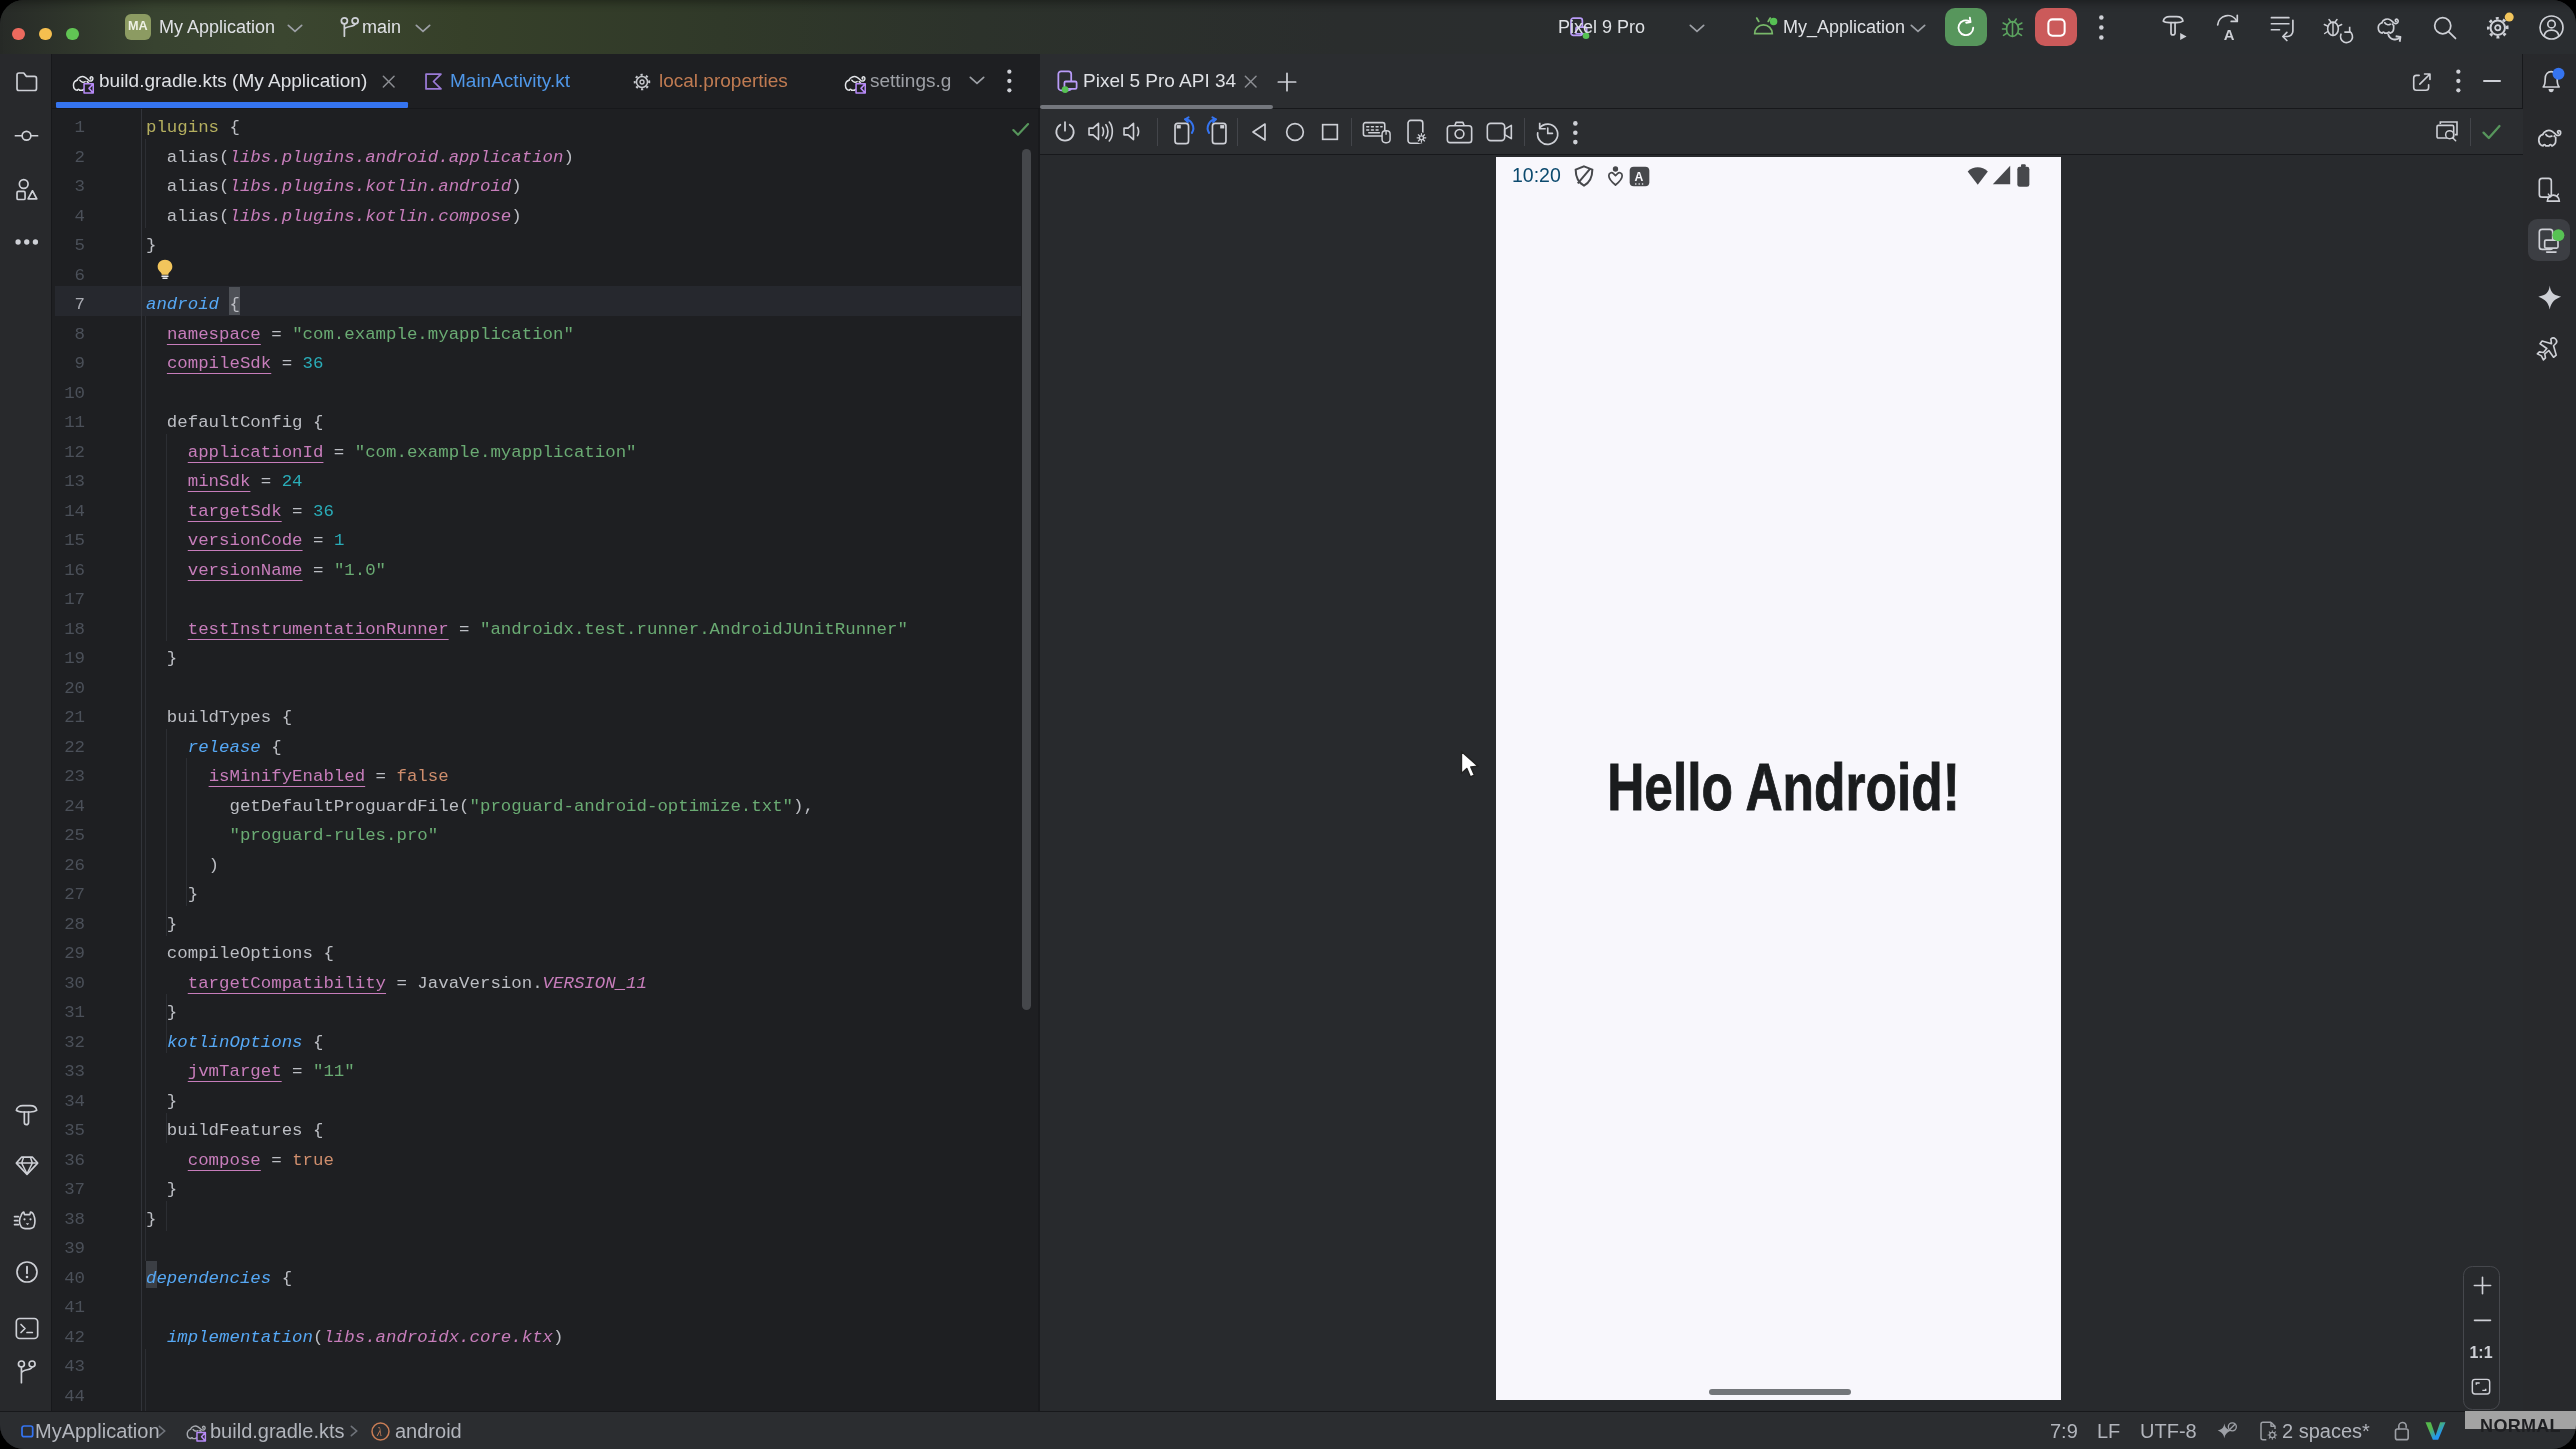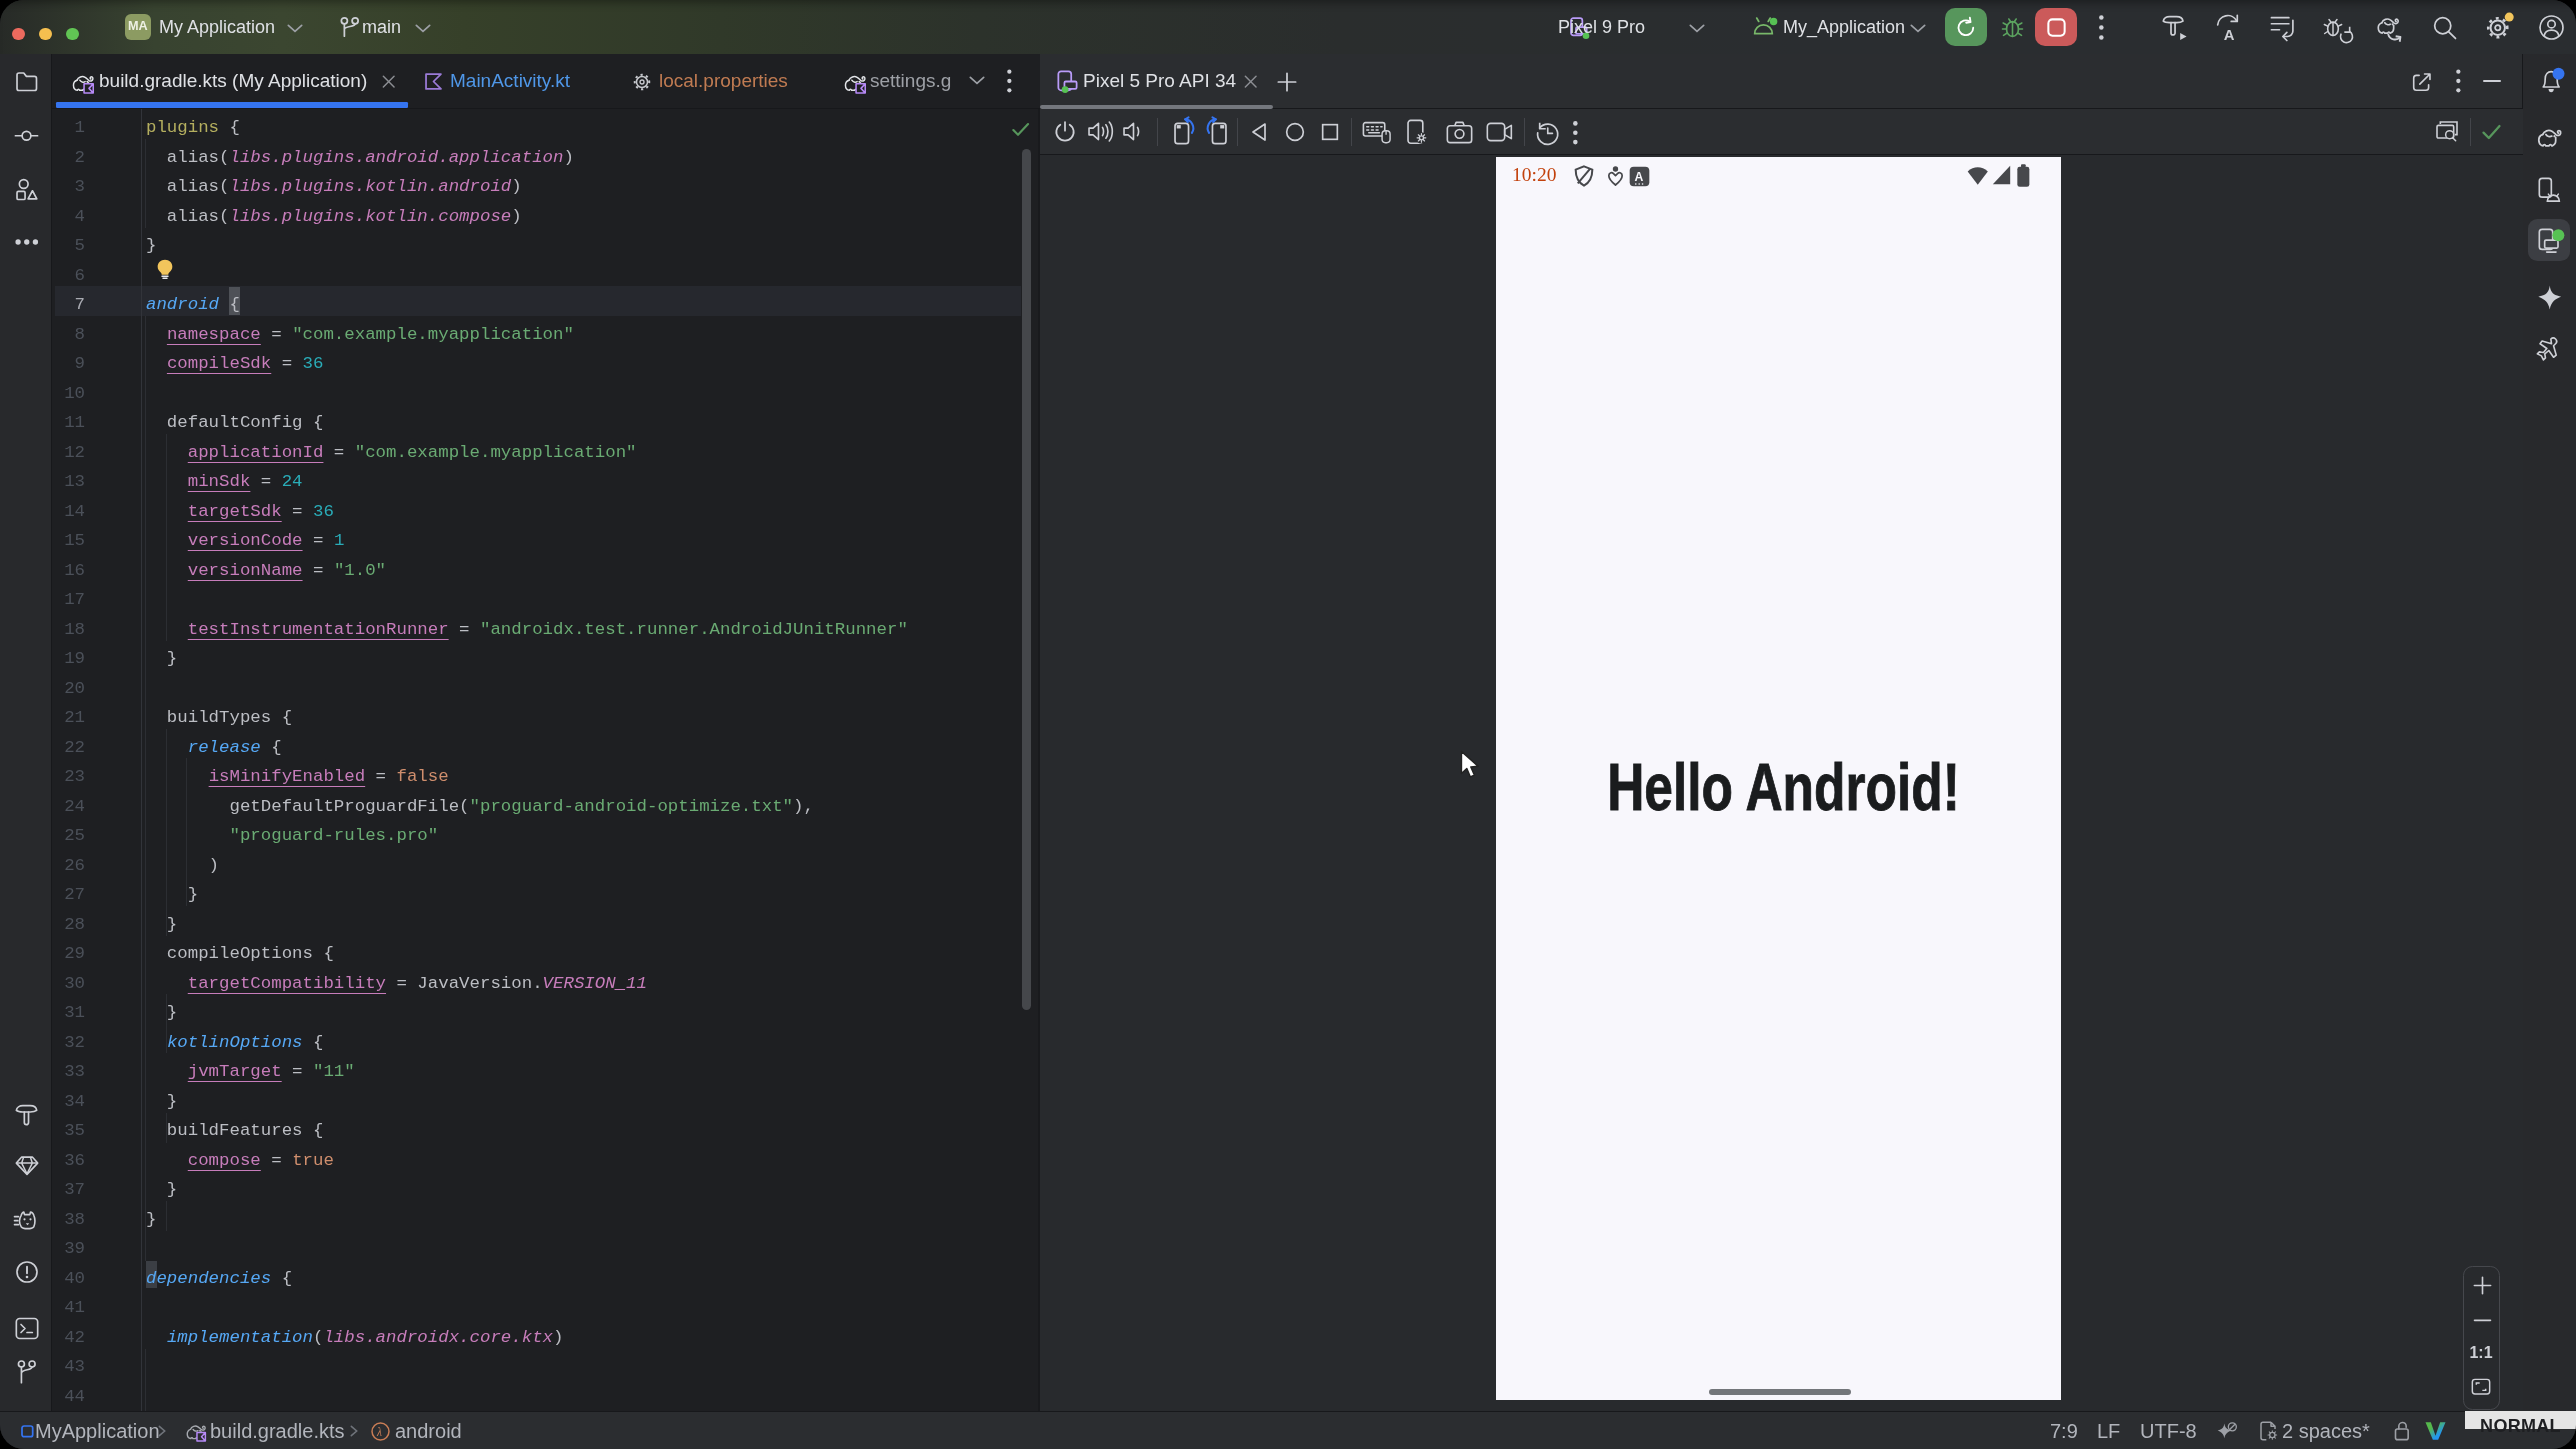--- a/index.html
+++ b/index.html
@@ -490,21 +490,21 @@
           <rect x="3" y="8" width="25" height="19" rx="2" fill="none" stroke="#ced0d6" stroke-width="2.4"></rect>
           <circle cx="22" cy="22" r="6" fill="#2b2d30" stroke="#ced0d6" stroke-width="2.2"></circle>
           <path d="M26.5 26.5 L31 31" stroke="#ced0d6" stroke-width="2.2" stroke-linecap="round"></path>
         </svg>
  <div class="vsep" style="left:1430px;"></div>
  <svg class="abs" style="left:1442px;top:14.8px" width="19" height="16" viewBox="0 0 28 24">
           <path d="M2 13 L10 21 L26 3" fill="none" stroke="#57965c" stroke-width="3.4" stroke-linecap="round" stroke-linejoin="round"></path>
         </svg>
 </div>
 <div id="phone">
- <div class="abs" style="left:16px;top:6.7px;width:134px;height:27px;font-size:19.5px;color:#c2410c;font-family:Liberation Serif, serif;">10:20</div>
+ <div class="abs" style="left:16px;top:6.7px;width:134px;height:27px;font-size:19.5px;color:#0c4a6e;font-family:Liberation Sans, sans-serif;">10:20</div>
  <svg class="abs" style="left:77px;top:8px" width="22" height="22" viewBox="0 0 33 33">
           <path d="M16.5 2 L29 7 C29 16 25 26 16.5 31 C8 26 4 16 4 7 Z" fill="none" stroke="#47484c" stroke-width="3"></path>
           <path d="M16.5 2 L16.5 31" stroke="#47484c" stroke-width="3" transform="rotate(40 16.5 16.5)"></path>
         </svg>
  <svg class="abs" style="left:110px;top:8px" width="19" height="22" viewBox="0 0 28 33">
           <circle cx="14" cy="6" r="4" fill="#47484c"></circle>
           <path d="M14 30 C8 25 4 20 4 16 C4 12 8 10 11 13 L14 16 L17 13 C20 10 24 12 24 16 C24 20 20 25 14 30 Z" fill="none" stroke="#47484c" stroke-width="2.6" stroke-linejoin="round"></path>
         </svg>
  <svg class="abs" style="left:133px;top:8.7px" width="21" height="21" viewBox="0 0 31 31">
           <rect x="1" y="1" width="29" height="29" rx="6" fill="#47484c"></rect>
@@ -586,16 +586,16 @@
       </svg>
  <svg class="abs" style="left:2424px;top:9.4px" width="23" height="20" viewBox="0 0 34 30">
         <defs>
           <linearGradient id="vg" x1="0" y1="0" x2="1" y2="1">
             <stop offset="0.3" stop-color="#55b84c"></stop>
             <stop offset="0.7" stop-color="#2196f3"></stop>
           </linearGradient>
         </defs>
         <path d="M2 2 L10 2 L17 22 L24 2 L32 2 L21 28 L13 28 Z" fill="url(#vg)"></path>
       </svg>
- <div class="abs" style="left:2465px;top:-1.3px;width:111px;height:18px;background:#e5e5e5;color:#1e1f22;font-size:18px;font-weight:700;text-align:center;line-height:30px;font-family:'Liberation Sans',sans-serif;letter-spacing:0.3px;">NORMAL</div>
+ <div class="abs" style="left:2465px;top:-1.3px;width:111px;height:18px;background:#a3a3a3;color:#1e1f22;font-size:18px;font-weight:700;text-align:center;line-height:30px;font-family:'Liberation Sans',sans-serif;letter-spacing:0.3px;">NORMAL</div>
 </div>
 </div>
 
 
 </body></html>

